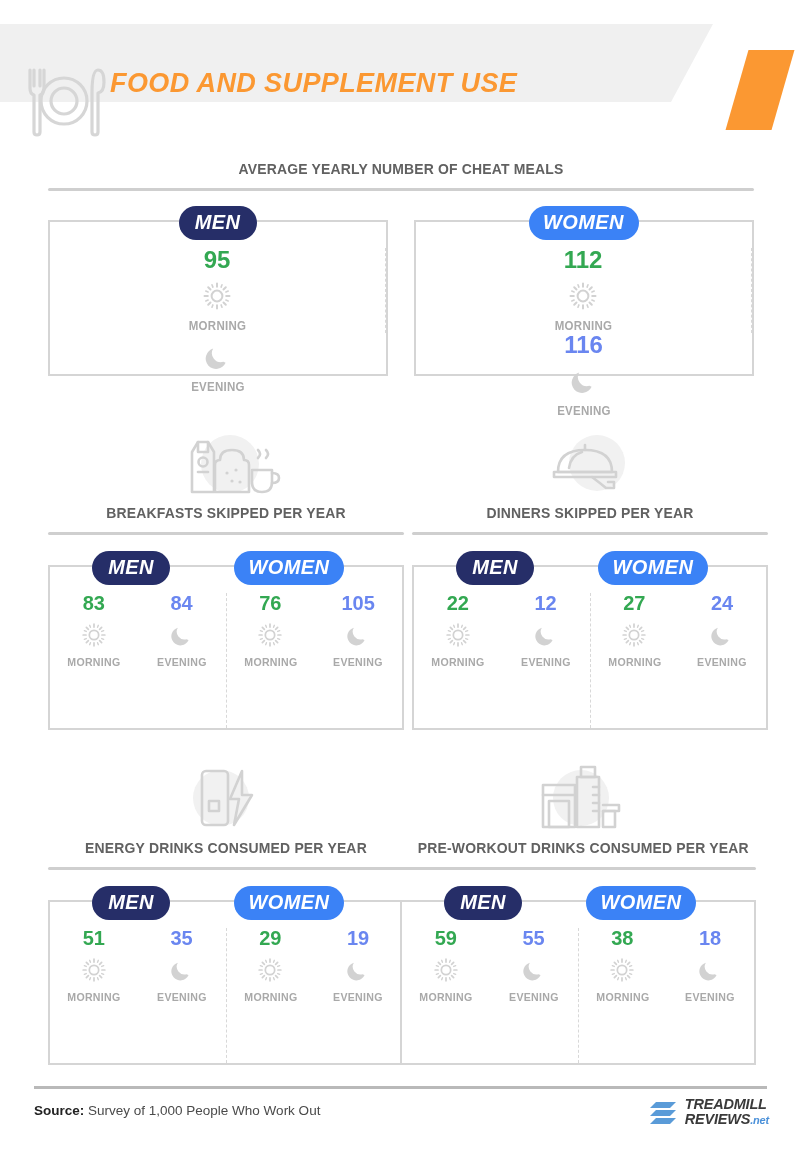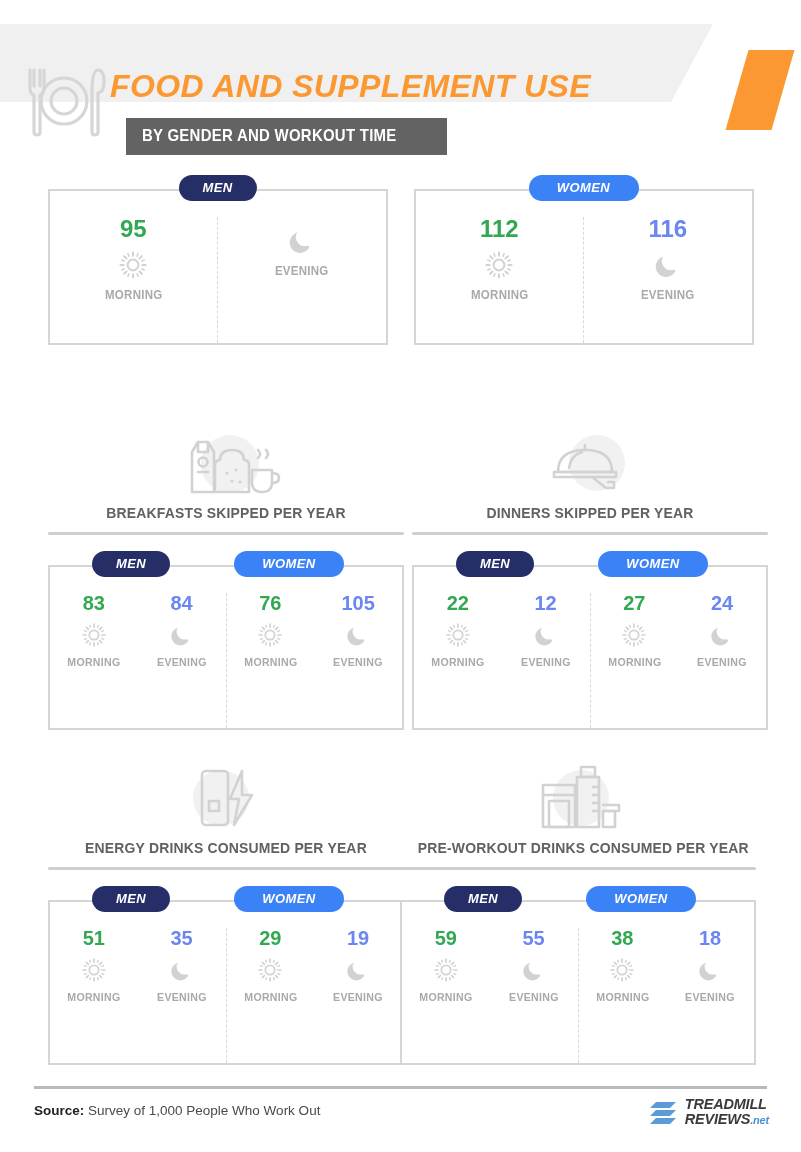--- a/index.html
+++ b/index.html
@@ -40,21 +40,21 @@
     transform: skewX(-16deg);
   }
   .plate-icon {
     position: absolute;
     left: 16px; top: 38px;
     width: 96px; height: 78px;
   }
   .title {
     position: absolute;
     left: 110px; top: 44px;
-    font-size: 32px;
+    font-size: 27px;
     font-weight: bold;
     font-style: italic;
     letter-spacing: 0.4px;
     color: #fb9832;
     font-family: "Liberation Sans", sans-serif;
     white-space: nowrap;
   }
   .subtitle-box {
     position: absolute;
     left: 126px; top: 94px;
@@ -107,34 +107,35 @@
     background: #fff;
   }
   .cheat-card { width: 340px; height: 156px; }
 
   .badge {
     position: absolute;
     top: -16px;
     padding: 5px 0 6px 0;
     border-radius: 18px;
     color: #ffffff;
-    font-size: 13px;
+    font-size: 20px;
     font-weight: bold;
     font-style: italic;
     text-align: center;
     letter-spacing: 0.4px;
     font-family: "Liberation Sans", sans-serif;
   }
   .badge-men { background: #262e68; width: 78px; }
   .badge-women { background: #3b82f6; width: 110px; }
 
   .cheat-inner {
     display: flex;
     height: 100%;
     padding-top: 26px;
+    flex-direction: column;
   }
   .cheat-col {
     flex: 1;
     text-align: center;
   }
   .cheat-col.with-div { border-right: 1px dashed #d8d8d8; }
 
   .num {
     font-size: 24px;
     font-weight: bold;
@@ -232,26 +233,27 @@
     <g fill="none" stroke="#d6d6d6" stroke-width="3.2" stroke-linecap="round" stroke-linejoin="round">
       <circle cx="48" cy="39" r="23"></circle>
       <circle cx="48" cy="39" r="13"></circle>
       <path d="M14 8 L14 26 Q14 32 18 33 L18 70 Q18 73 21 73 Q24 73 24 70 L24 33 Q28 32 28 26 L28 8"></path>
       <path d="M18 8 L18 24 M24 8 L24 24"></path>
       <path d="M82 8 Q88 8 88 20 Q88 30 82 31 L82 70 Q82 73 79 73 Q76 73 76 70 L76 31 Q76 8 82 8 Z"></path>
     </g>
   </svg>
 
   <div class="title">FOOD AND SUPPLEMENT USE</div>
-  <div class="subtitle-box">
-    <span class="subtitle-text">BY GENDER AND WORKOUT TIME</span>
-  </div>
 </div>
 
 <div class="cheat-wrap">
+  <div class="cheat-head">
+    <div class="sec-title">AVERAGE YEARLY NUMBER OF CHEAT MEALS</div>
+    <div class="rule"></div>
+  </div>
   <div class="cheat-cards">
 
     <div class="card cheat-card">
       <div class="badge badge-men" style="left:50%;transform:translateX(-50%);">MEN</div>
       <div class="cheat-inner">
         <div class="cheat-col with-div">
           <div class="num green">95</div>
           <svg class="tod-icon" width="30" height="30" viewBox="0 0 30 30">
             <g stroke="#d2d2d2" stroke-width="2" stroke-linecap="round" fill="none">
               <circle cx="15" cy="15" r="5.4"></circle>

